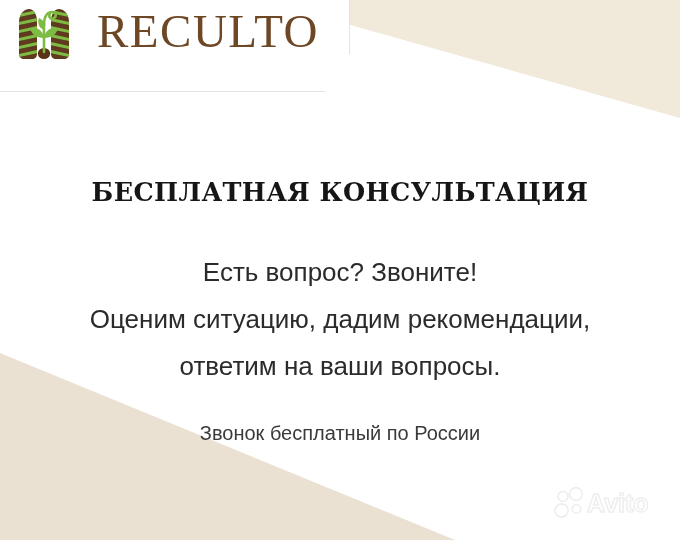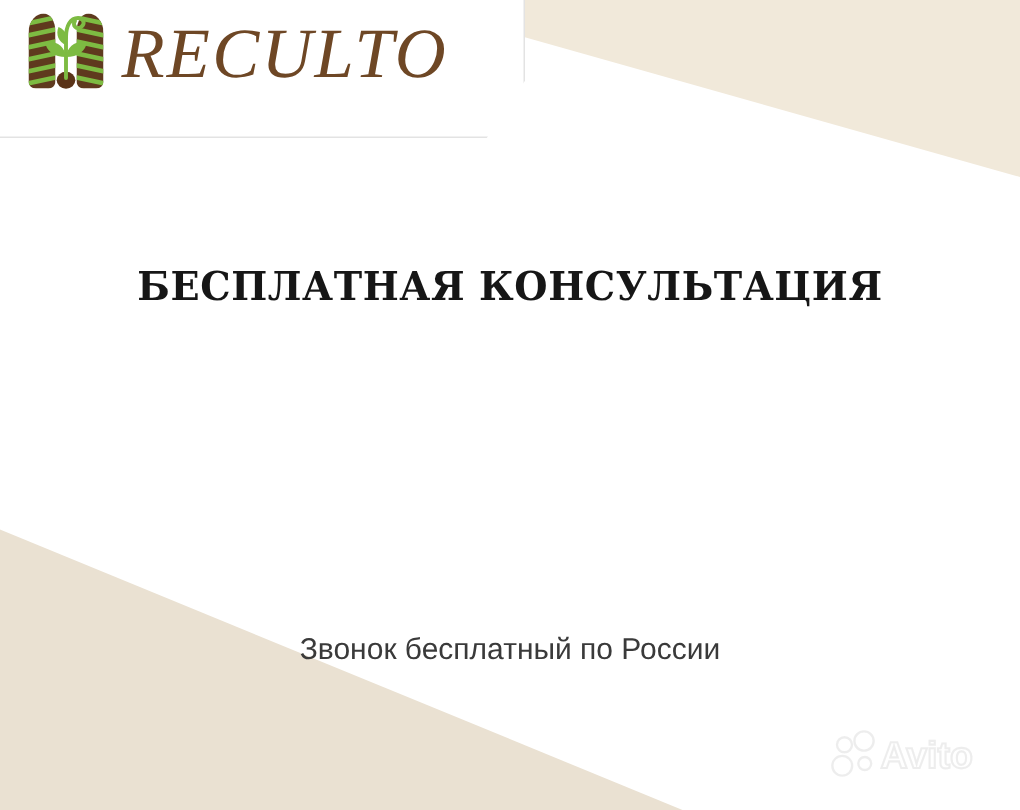--- a/index.html
+++ b/index.html
@@ -42,23 +42,22 @@
     border-top: none;
     -webkit-clip-path: polygon(0 0, 100% 0, 100% 64%, 93% 100%, 0 100%);
     clip-path: polygon(0 0, 100% 0, 100% 64%, 93% 100%, 0 100%);
     box-sizing: border-box;
   }
   .logo-inner {
     position: absolute;
     left: 29px;
     top: 22px;
     display: flex;
-    align-items: flex-end;
-    gap: 8px;
-    font-style: italic;
+    align-items: flex-start;
+    gap: 24px;
   }
   .logo-mark {
     width: 58px;
     height: 52px;
     flex: 0 0 auto;
     display: block;
   }
   .logo-word {
     font-family: "Liberation Serif", "DejaVu Serif", serif;
     font-size: 47px;
@@ -190,20 +189,25 @@
       </svg>
 
       <div class="logo-word">RECULTO</div>
     </div>
   </div>
 
   <div class="content">
 
     <div class="headline">БЕСПЛАТНАЯ КОНСУЛЬТАЦИЯ</div>
 
+    <div class="lead">
+      <span class="lead-line">Есть вопрос? Звоните!</span>
+      <span class="lead-line">Оценим ситуацию, дадим рекомендации,</span>
+      <span class="lead-line">ответим на ваши вопросы.</span>
+    </div>
 
     <div class="subnote">Звонок бесплатный по России</div>
   </div>
 
   <svg class="watermark" viewBox="0 0 108 34" aria-hidden="true">
     <g fill="none" stroke="#ededed" stroke-width="1.6">
       <circle cx="9" cy="10.5" r="5"></circle>
       <circle cx="22" cy="8" r="6.4"></circle>
       <circle cx="7.5" cy="24.5" r="6.6"></circle>
       <circle cx="22.5" cy="23" r="4.3"></circle>

